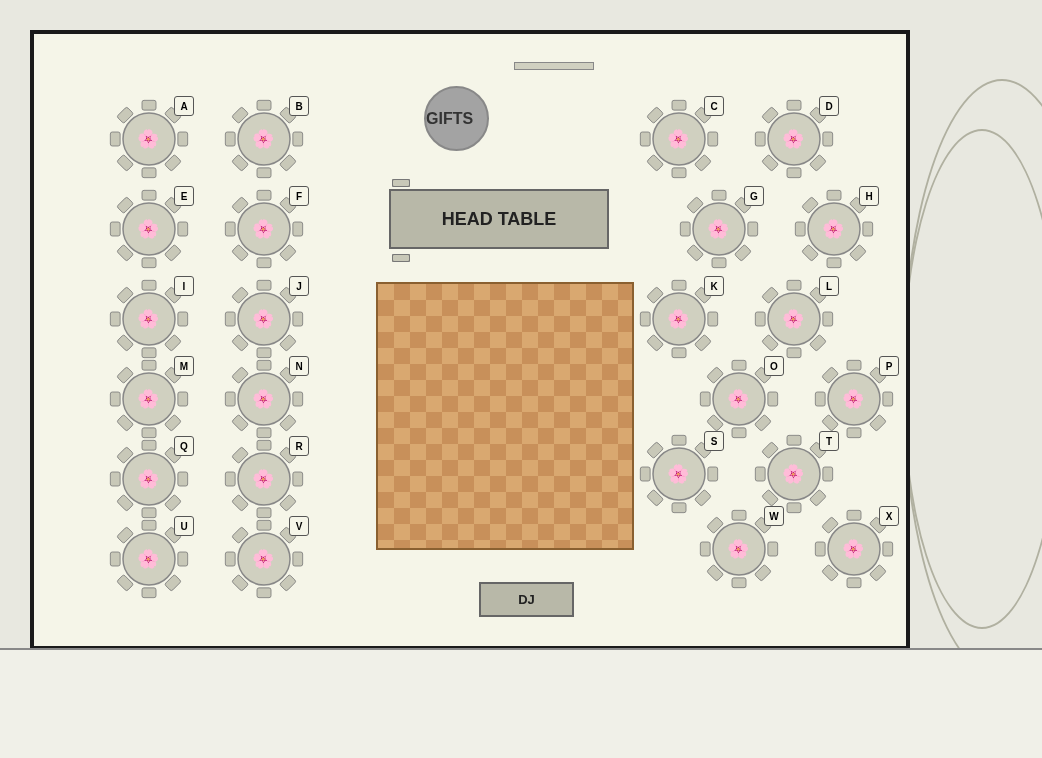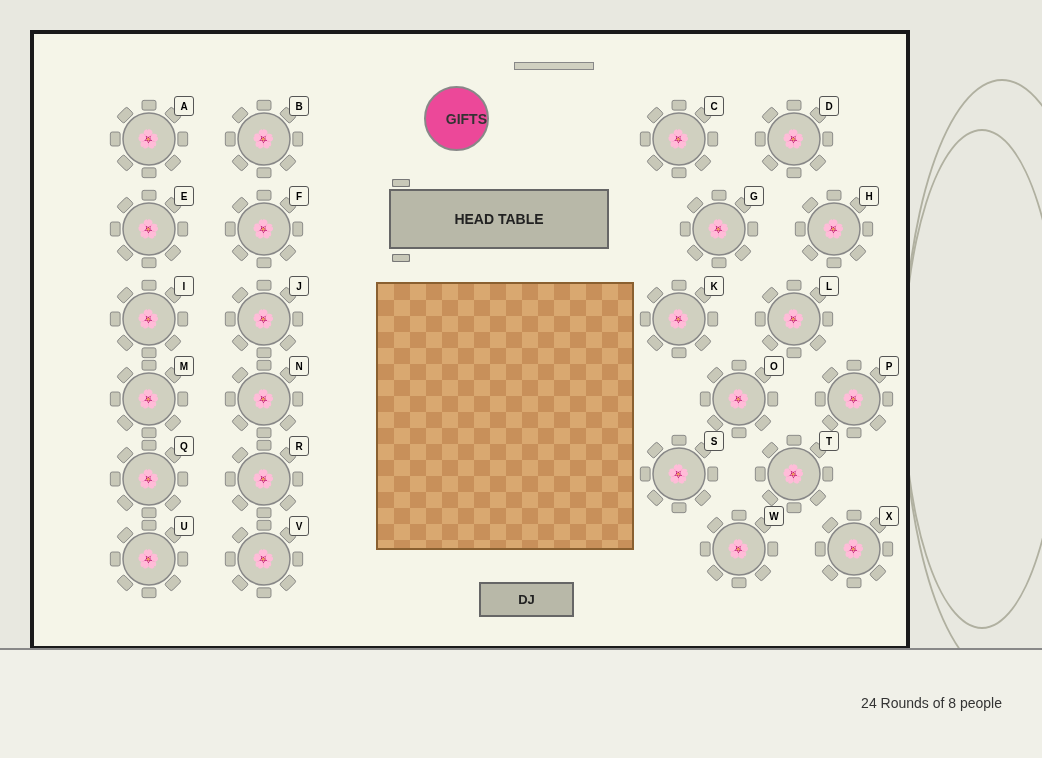--- a/index.html
+++ b/index.html
@@ -68,21 +68,21 @@
       position: absolute;
       top: 155px;
       left: 355px;
       width: 220px;
       height: 60px;
       background: #b8b8a8;
       border: 2px solid #666;
       display: flex;
       align-items: center;
       justify-content: center;
-      font-size: 14px;
+      font-size: 18px;
       font-weight: bold;
       color: #222;
     }
 
     
     .head-chair {
       position: absolute;
       width: 18px;
       height: 8px;
       background: #c8c8b8;
@@ -117,26 +117,26 @@
       font-weight: bold;
       color: #222;
     }
 
     
     .special-circle {
       position: absolute;
       width: 65px;
       height: 65px;
       border-radius: 50%;
-      background: #ec4899;
+      background: #a3a3a3;
       border: 2px solid #888;
       display: flex;
       align-items: center;
-      justify-content: flex-end;
-      font-size: 14px;
+      justify-content: flex-start;
+      font-size: 16px;
       font-weight: bold;
       color: #333;
     }
 
     
     .door {
       position: absolute;
       top: 28px;
       left: 480px;
       width: 80px;
@@ -503,15 +503,14 @@
           <rect x="13.958369439657378" y="16.291702772990718" width="14" height="9.799999999999999" rx="2" fill="#c8c8b8" stroke="#777" stroke-width="0.8" transform="rotate(315, 20.95836943965738, 20.958369439657385)"></rect>
           <circle cx="45" cy="45" r="26" fill="#d0d0c0" stroke="#888" stroke-width="1.5"></circle>
           <text x="45" y="51" text-anchor="middle" font-size="18">🌸</text>
         </svg><div style="position: absolute; top: 2px; right: 0px; width: 20px; height: 20px; background: rgb(245, 245, 232); border: 1.5px solid rgb(85, 85, 85); border-radius: 3px; display: flex; align-items: center; justify-content: center; font-size: 10px; font-weight: bold; z-index: 10;">X</div></div>
     </div>
 
 </div>
 
 <div class="bottom-panel">
   <div class="seats-info">
-    <div>24 Rounds of 8 people</div>
   </div>
 </div>
 
 </body></html>

